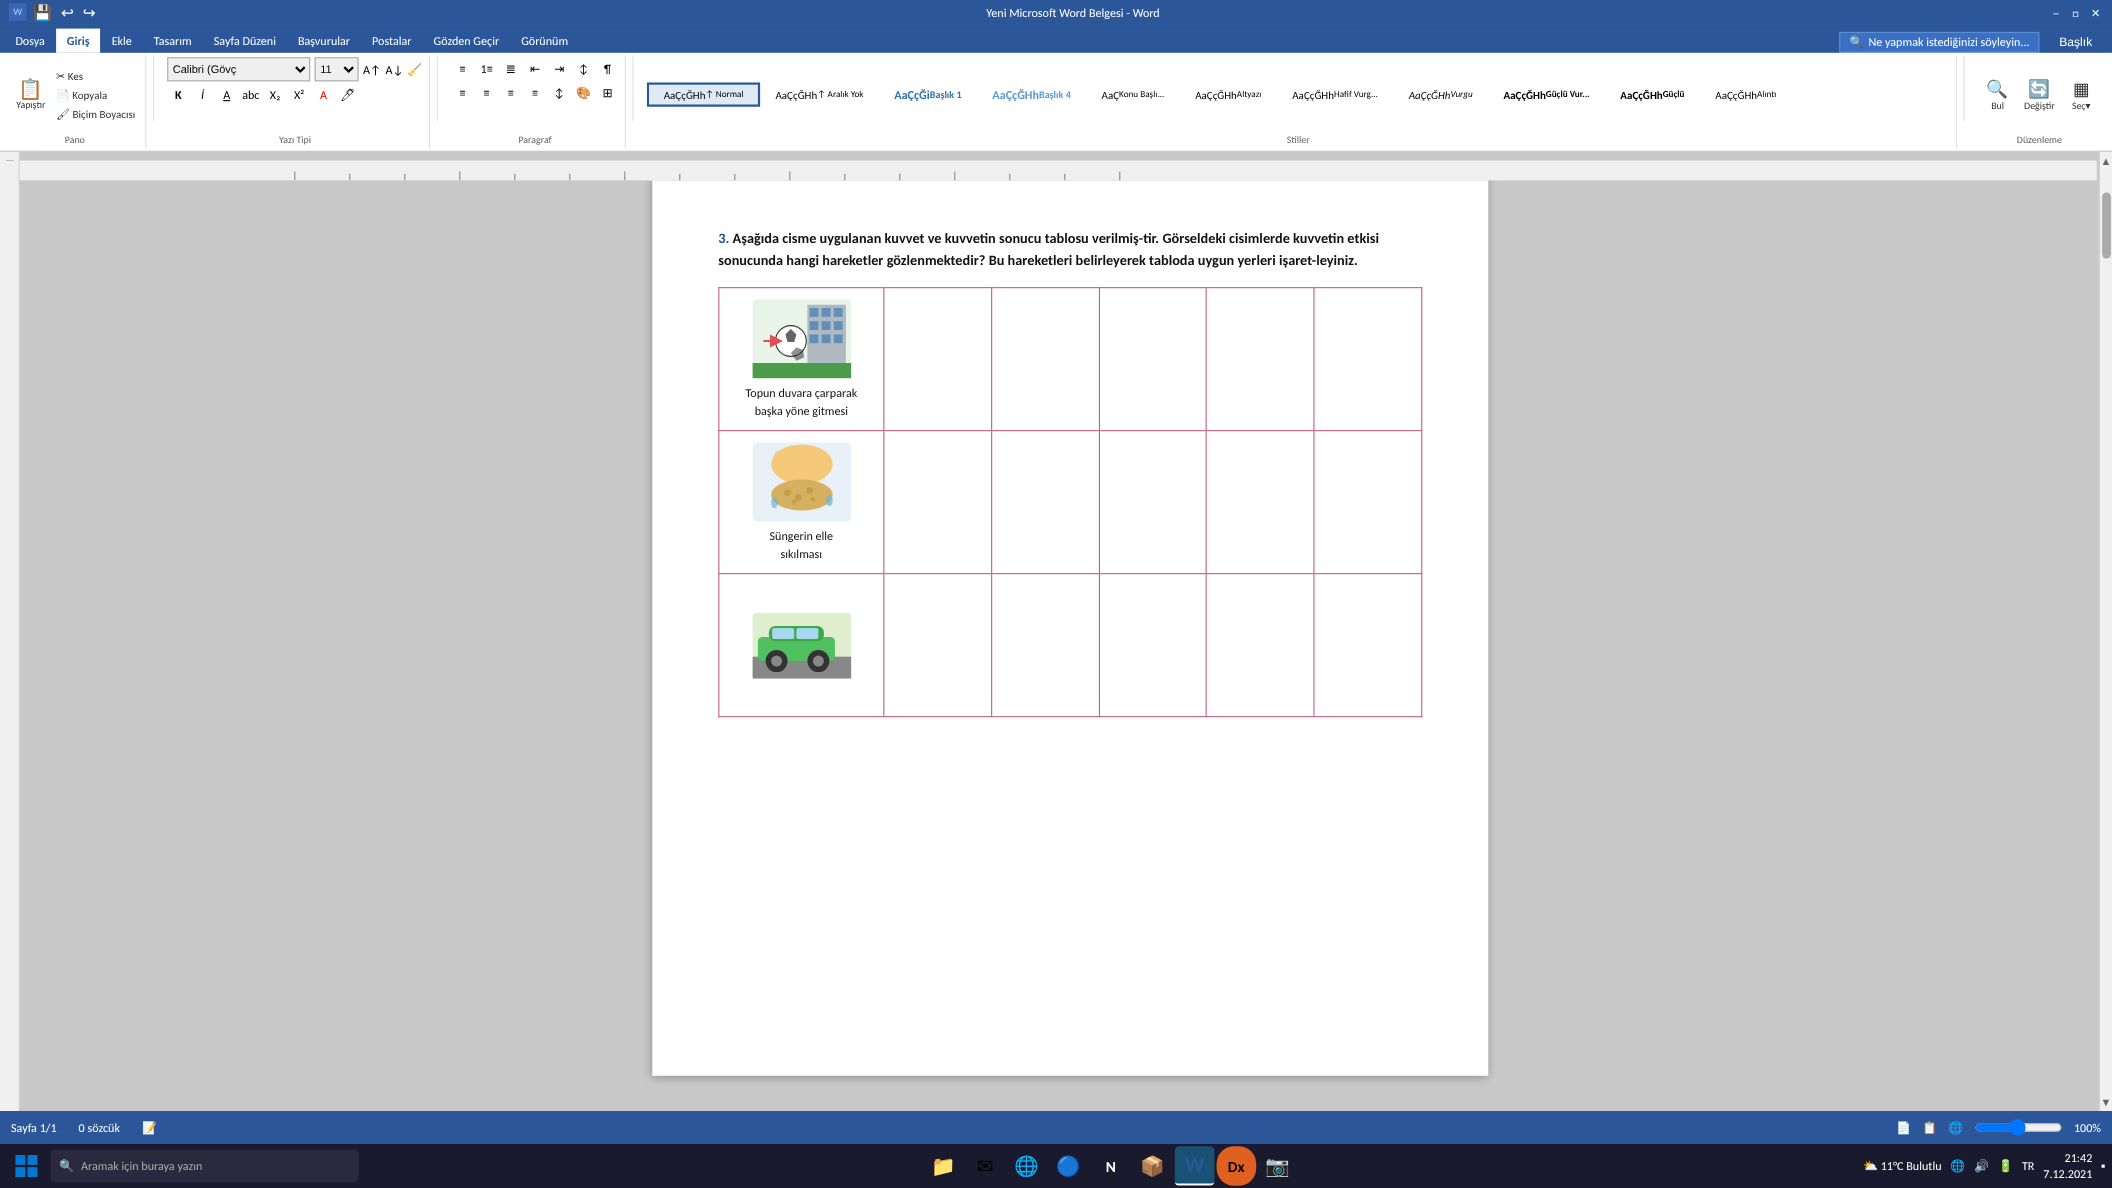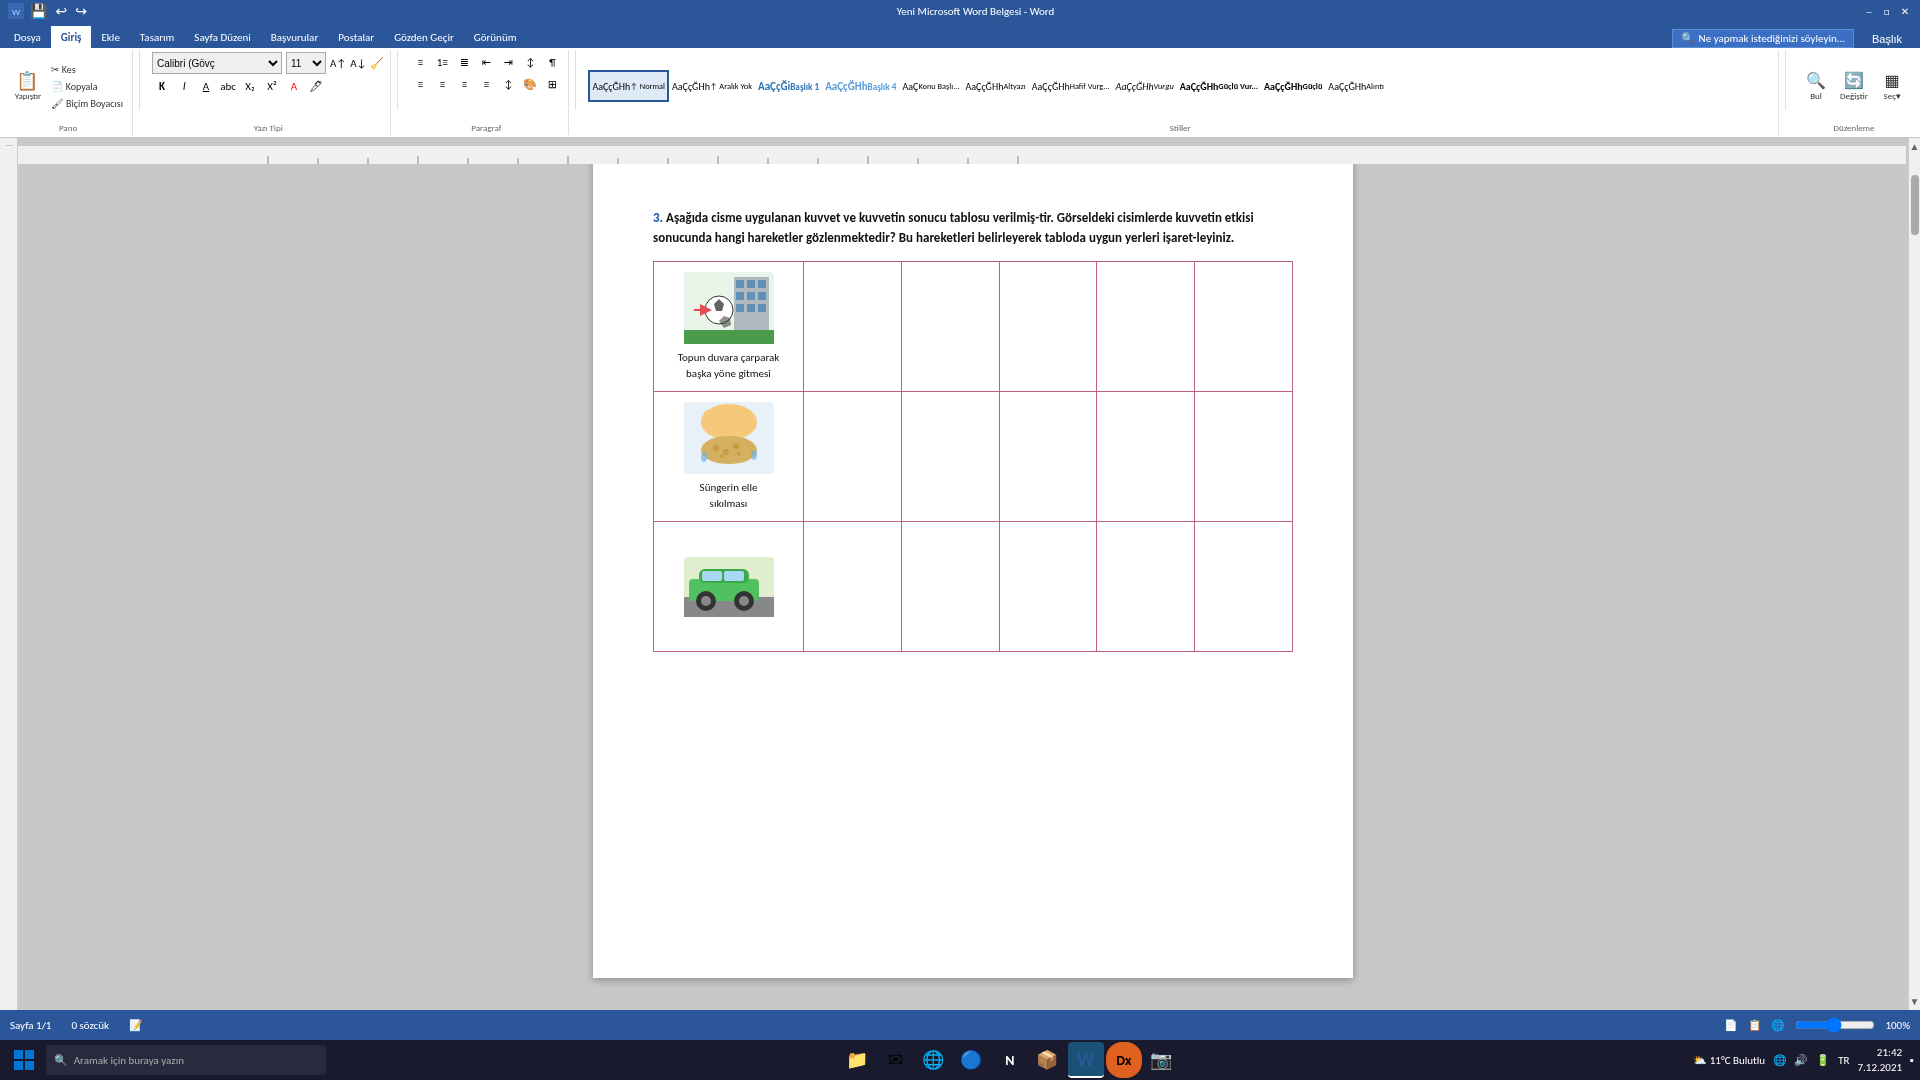--- a/index.html
+++ b/index.html
@@ -97,22 +97,22 @@
     .ribbon-small-btn {
       font-size: 10px; color: #333; cursor: pointer;
       padding: 1px 3px; border-radius: 2px; display: flex; align-items: center; gap: 2px;
     }
 
     
     .styles-row {
       display: flex; align-items: center; flex: 1; overflow: hidden;
     }
     .style-item {
-      padding: 2px 2px; font-size: 10px; cursor: pointer; border: 1px solid transparent;
-      white-space: nowrap; height: 32px; display: flex; align-items: center;
+      padding: 2px 13px; font-size: 10px; cursor: pointer; border: 1px solid transparent;
+      white-space: nowrap; height: 22px; display: flex; align-items: center;
     }
     .style-item.active { border: 2px solid #2b579a; background: #deeaf5; }
     .font-select {
       width: 130px; height: 22px; font-size: 10px; border: 1px solid #aaa;
     }
     .font-size-select {
       width: 40px; height: 22px; font-size: 10px; border: 1px solid #aaa;
     }
     .format-btn {
       width: 20px; height: 20px; display: flex; align-items: center; justify-content: center;

